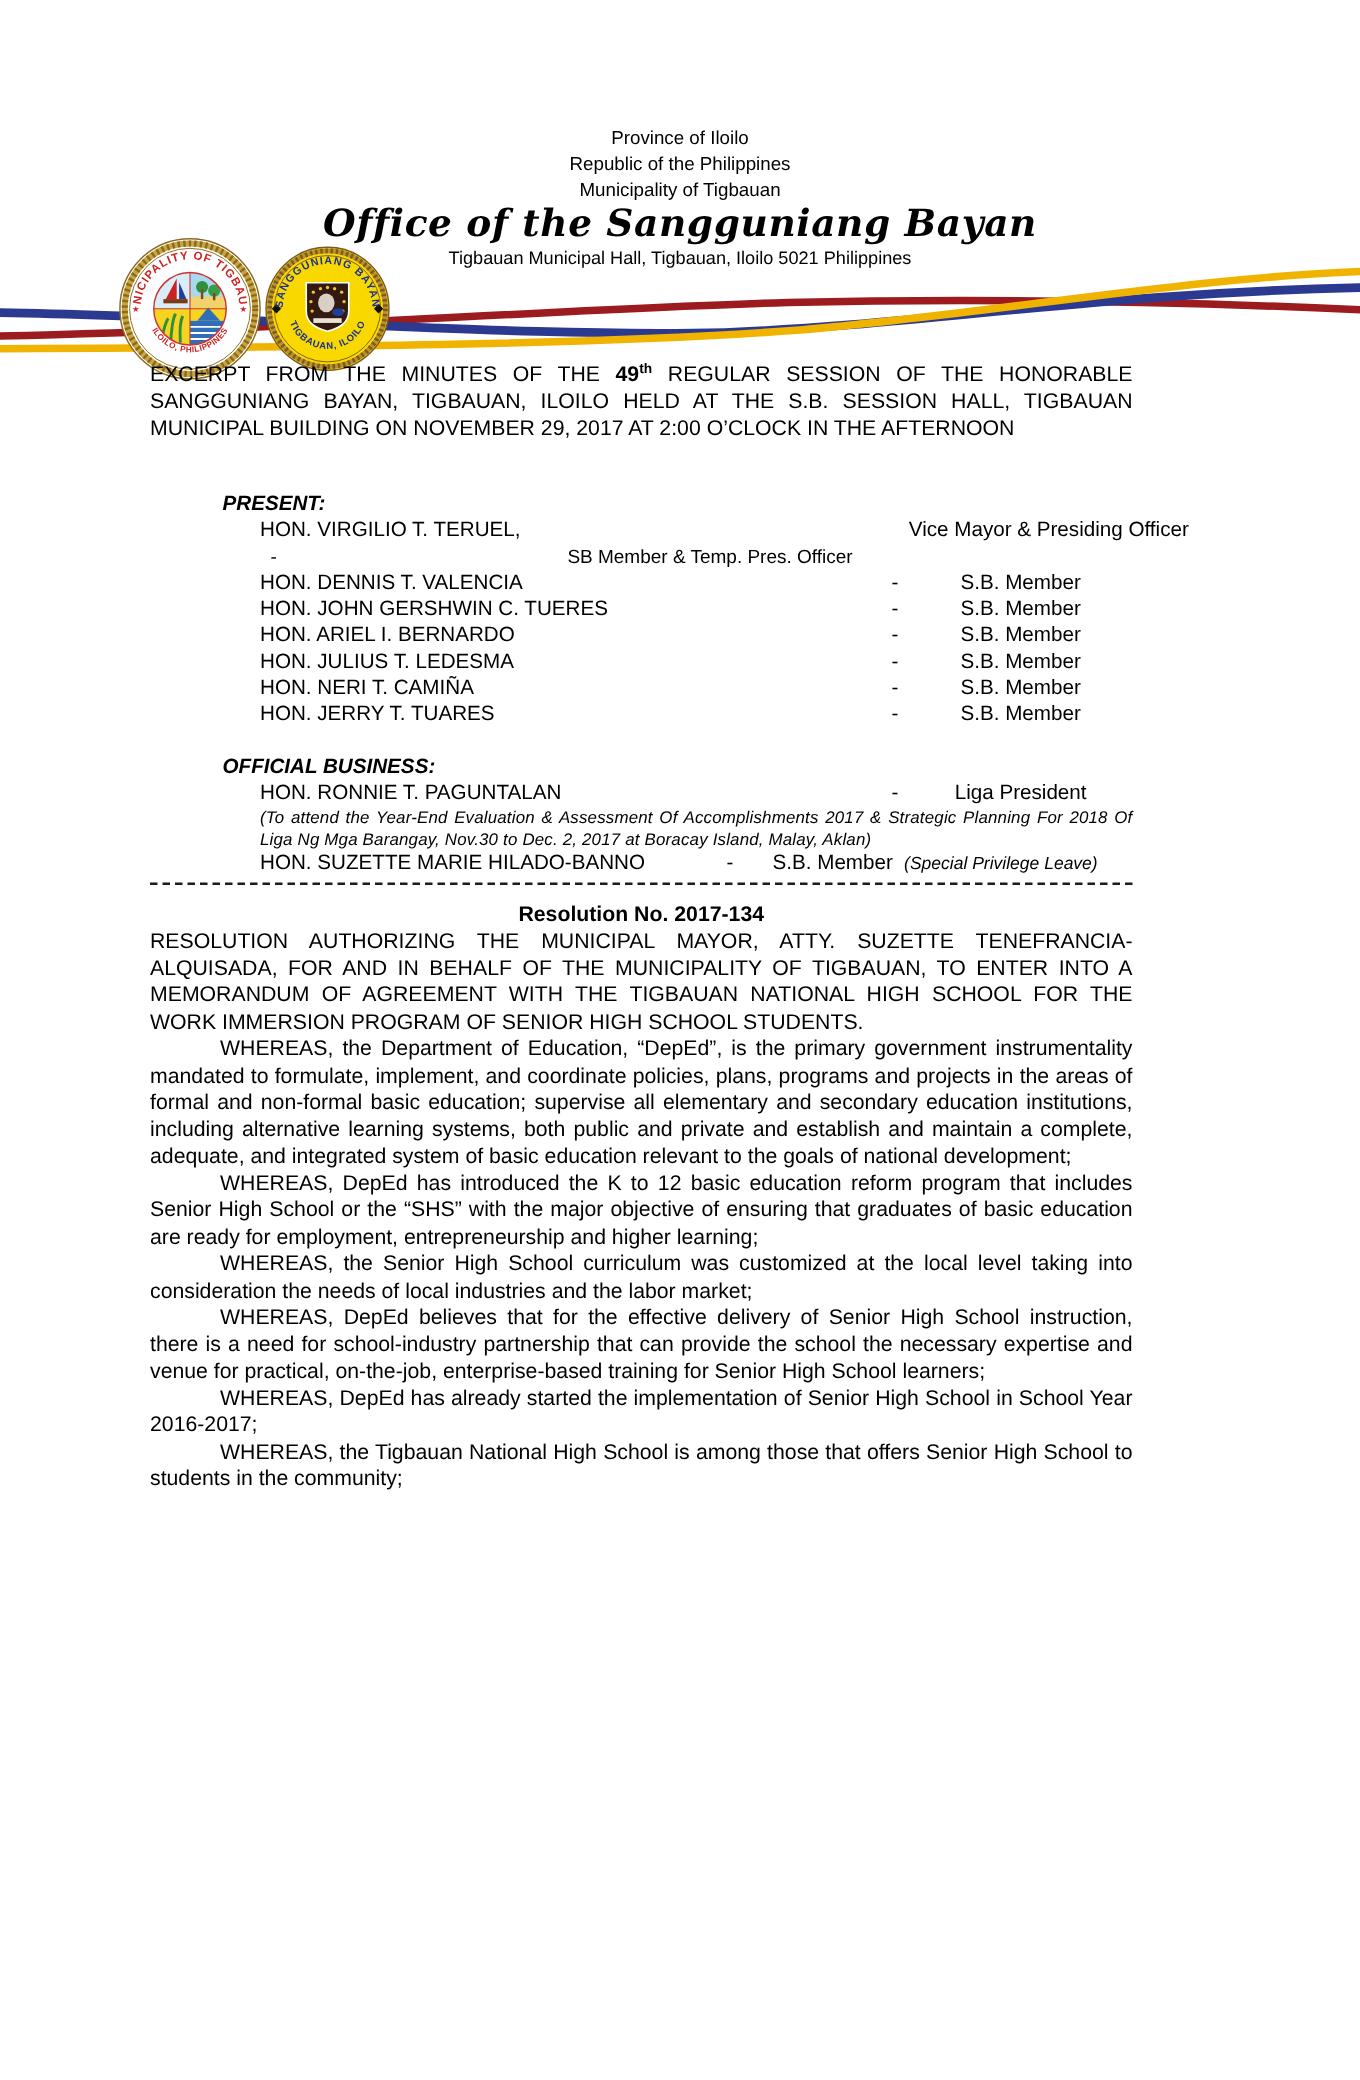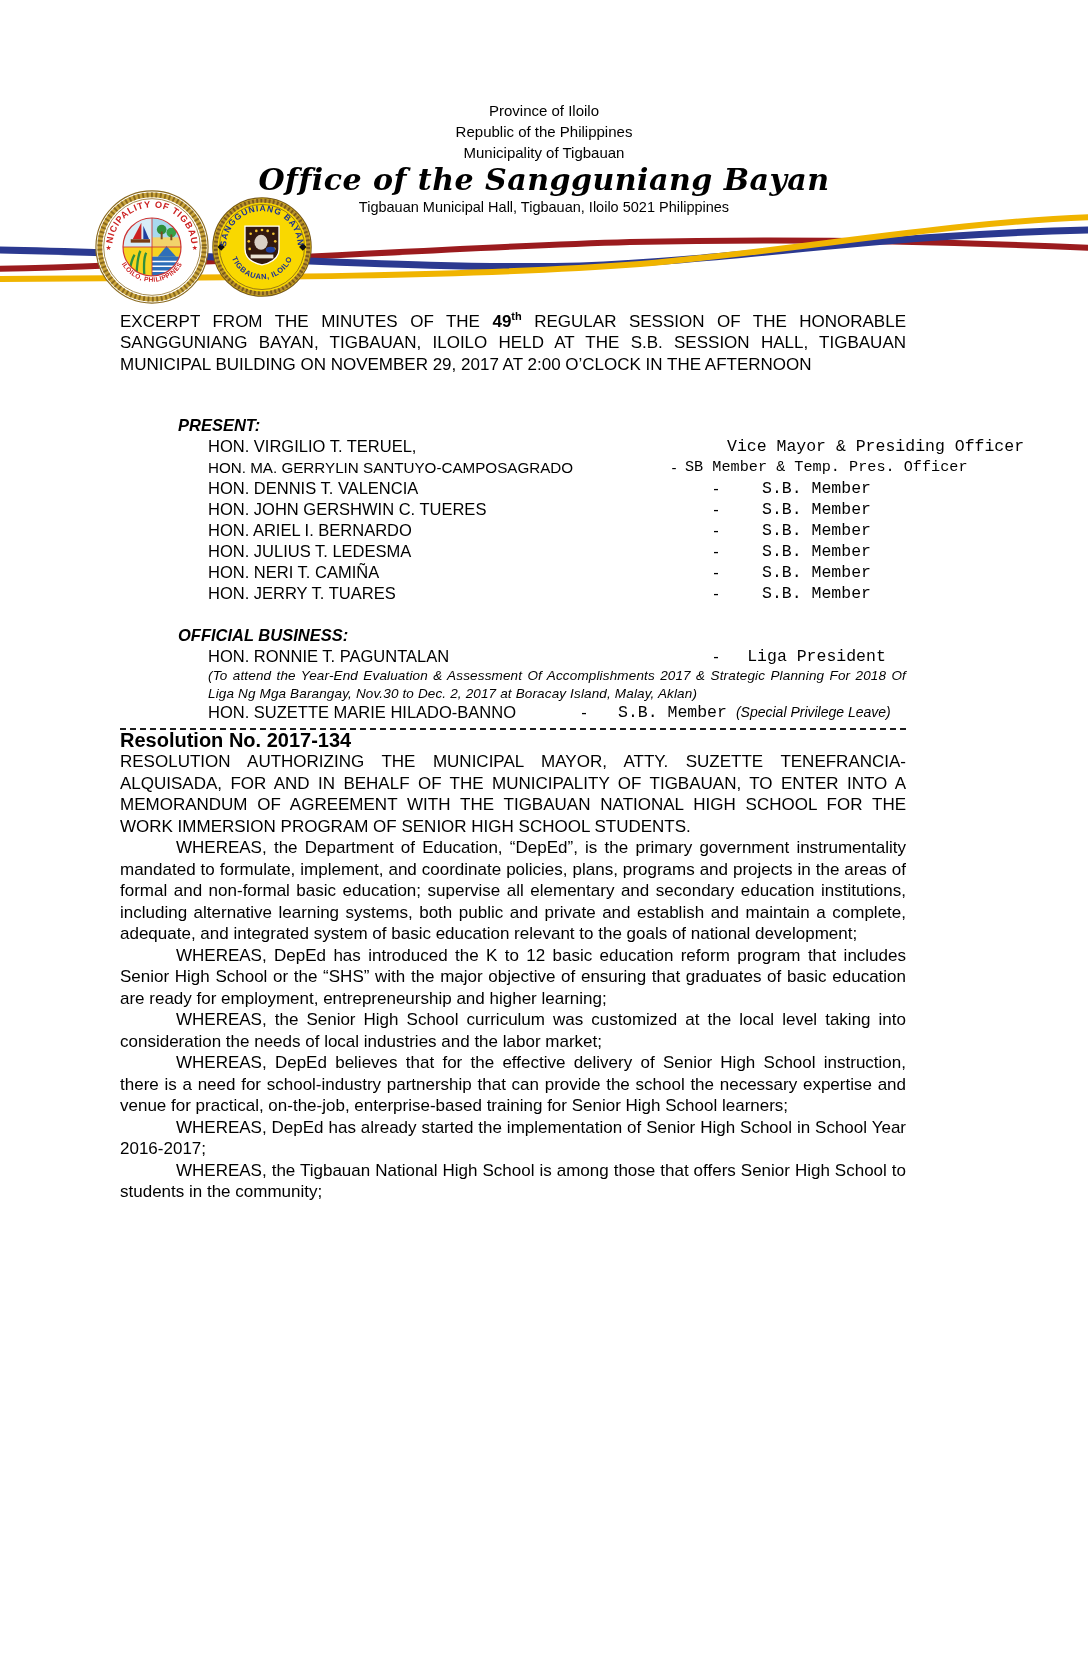--- a/index.html
+++ b/index.html
@@ -15,47 +15,47 @@
   .lh-contact{font-size:14.5px;line-height:16px;margin-top:3px;}
   .email{color:#0563c1;text-decoration:underline;cursor:pointer;margin-left:6px;}
 
   
   .ribbon{position:absolute;left:0;top:190px;width:1088px;height:115px;}
   .seal{position:absolute;}
   .seal-muni{left:94px;top:189px;}
   .seal-sb{left:210px;top:195px;}
 
   
-  .content{position:absolute;left:120px;top:306px;width:786px;font-size:17px;}
+  .content{position:absolute;left:120px;top:285px;width:786px;font-size:17px;}
   p.body{margin:0;font-size:17px;line-height:21.5px;text-align:justify;}
   .indent{text-indent:56px;}
   sup{font-size:11px;vertical-align:super;}
 
   .section-heading{font-weight:bold;font-style:italic;font-size:16.5px;line-height:21px;margin-left:58px;}
   .mt-present{margin-top:40px;}
   .mt-ob{margin-top:21px;}
   .mt-leave{margin-top:23px;}
 
   .present-row{display:flex;margin-left:88px;font-size:16.5px;line-height:21px;}
   .pr-name{flex:0 0 497px;white-space:nowrap;}
   .pr-dash{flex:0 0 22px;text-align:center;}
-  .pr-pos{flex:1;text-align:center;white-space:nowrap;font-family:Liberation Mono, monospace;}
+  .pr-pos{flex:1;text-align:center;white-space:nowrap;}
   .row-first .pr-pos{padding-right:46px;}
   .row-condensed{font-size:15.2px;}
   .row-condensed .pr-name{flex-basis:455px;}
   .leave-row .pr-name{flex:0 0 358px;}
   .leave-row .pr-dash{flex:0 0 36px;}
   .leave-row .pr-pos{flex:0 0 auto;text-align:left;padding-left:16px;}
   .note-inline{font-style:italic;font-size:14px;margin-left:9px;}
 
   .ob-note{margin-left:88px;width:698px;font-style:italic;font-size:13.5px;
            line-height:17.5px;text-align:justify;letter-spacing:0.15px;}
 
   .divider{margin-top:5px;border-top:2px dashed #1c1c1c;height:0;width:100%;}
-  .res-no{text-align:left;font-weight:bold;font-size:20px;line-height:21px;}
+  .res-no{margin-top:13px;text-align:center;font-weight:bold;font-size:17px;line-height:21px;}
   .res-title{margin-top:19px;}
   .whereas{margin-top:21px;}
 </style>
 </head>
 <body>
 
 <div class="page">
 
   <svg class="ribbon" viewBox="0 0 1088 115" width="1088" height="115">
     <path d="M -6 79 C 230 74, 430 58, 630 52 C 810 48, 960 52, 1094 58" fill="none" stroke-width="6" stroke="#9b1b1e"></path>
@@ -153,21 +153,20 @@
     <p class="body"><span>EXCERPT FROM THE MINUTES OF THE </span><b><span>49</span><sup>th</sup></b><span> REGULAR SESSION OF THE HONORABLE SANGGUNIANG BAYAN, TIGBAUAN, ILOILO HELD AT THE S.B. SESSION HALL, TIGBAUAN MUNICIPAL BUILDING ON NOVEMBER 29, 2017 AT 2:00 O’CLOCK IN THE AFTERNOON</span></p>
 
     <div class="section-heading mt-present">PRESENT:</div>
 
     <div class="present-row row-first">
       <span class="pr-name">HON. VIRGILIO T. TERUEL,</span>
       <span class="pr-dash"></span>
       <span class="pr-pos">Vice Mayor &amp; Presiding Officer</span>
     </div>
     <div class="present-row row-condensed">
-      <span class="pr-name">HON. MA. GERRYLIN SANTUYO-CAMPOSAGRADO</span>
       <span class="pr-dash">-</span>
       <span class="pr-pos">SB Member &amp; Temp. Pres. Officer</span>
     </div>
     <div class="present-row">
       <span class="pr-name">HON. DENNIS T. VALENCIA</span>
       <span class="pr-dash">-</span>
       <span class="pr-pos">S.B. Member</span>
     </div>
     <div class="present-row">
       <span class="pr-name">HON. JOHN GERSHWIN C. TUERES</span>

